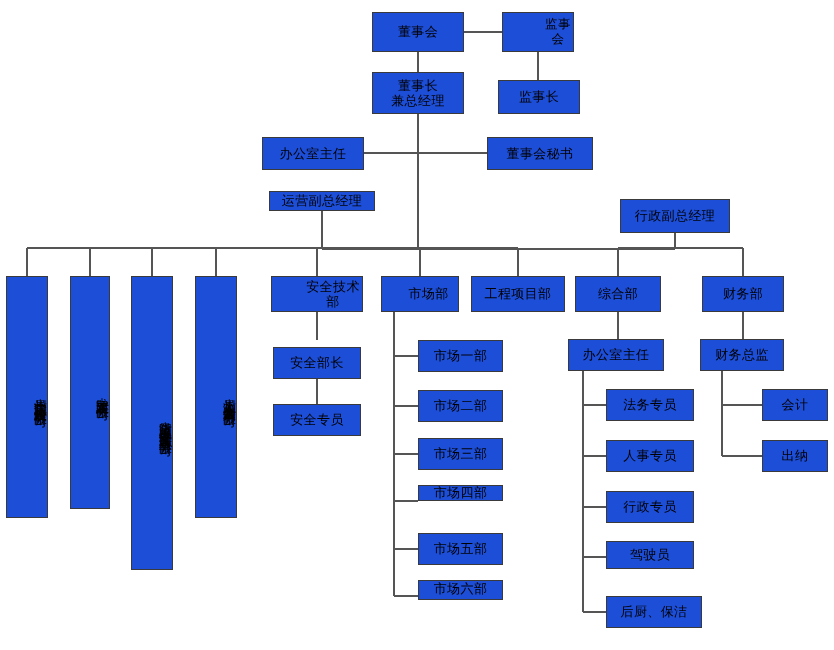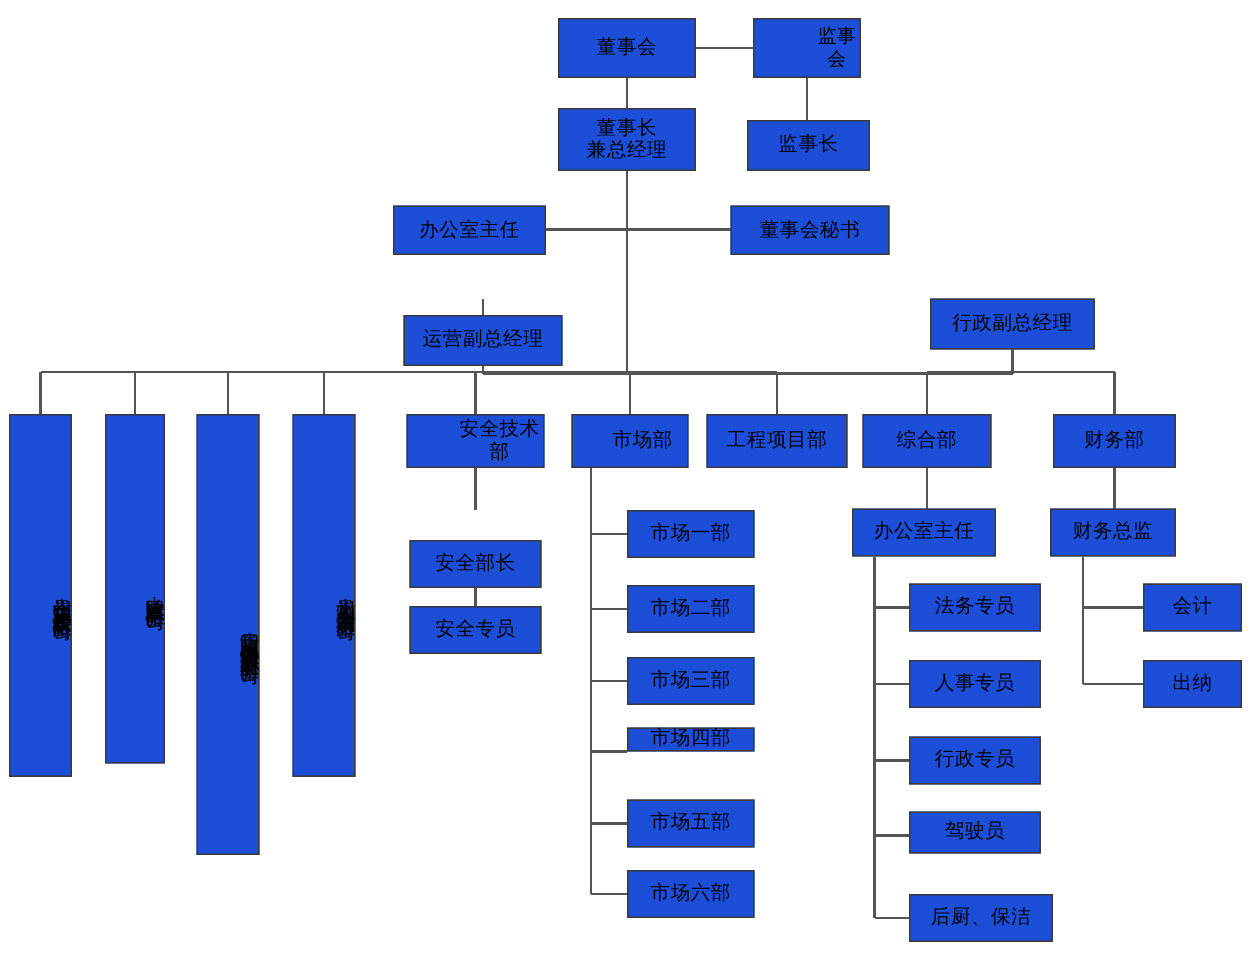--- a/index.html
+++ b/index.html
@@ -129,21 +129,21 @@
 
   <div class="node" style="left:372px; top:72px; width:92px; height:42px;">董事长
 兼总经理</div>
 
   <div class="node" style="left:498px; top:80px; width:82px; height:34px;">监事长</div>
 
   <div class="node" style="left:262px; top:137px; width:102px; height:33px;">办公室主任</div>
 
   <div class="node" style="left:487px; top:137px; width:106px; height:33px;">董事会秘书</div>
 
-  <div class="node" style="left:269px; top:210px; width:106px; height:34px;">运营副总经理</div>
+  <div class="node" style="left:269px; top:191px; width:106px; height:20px;">运营副总经理</div>
 
   <div class="node" style="left:620px; top:199px; width:110px; height:34px;">行政副总经理</div>
 
   <div class="node vert" style="left:6px; top:276px; width:42px; height:242px;">贵州众联工程建设有限公司</div>
 
   <div class="node vert" style="left:70px; top:276px; width:40px; height:233px;">中脉建工有限公司</div>
 
   <div class="node vert" style="left:131px; top:276px; width:42px; height:294px;">贵阳政通民爆安全技术职业有限公司</div>
 
   <div class="node vert" style="left:195px; top:276px; width:42px; height:242px;">贵州人和安全咨询有限公司</div>
@@ -151,35 +151,35 @@
   <div class="node" style="left:271px; top:276px; width:92px; height:36px;padding-left:32px;">安全技术部</div>
 
   <div class="node" style="left:381px; top:276px; width:78px; height:36px;padding-left:17px;">市场部</div>
 
   <div class="node" style="left:471px; top:276px; width:94px; height:36px;">工程项目部</div>
 
   <div class="node" style="left:575px; top:276px; width:86px; height:36px;">综合部</div>
 
   <div class="node" style="left:702px; top:276px; width:82px; height:36px;">财务部</div>
 
-  <div class="node" style="left:273px; top:360px; width:88px; height:32px;text-align:center;">安全部长</div>
+  <div class="node" style="left:273px; top:347px; width:88px; height:32px;text-align:center;">安全部长</div>
 
   <div class="node" style="left:273px; top:404px; width:88px; height:32px;">安全专员</div>
 
   <div class="node" style="left:418px; top:340px; width:85px; height:32px;">市场一部</div>
 
   <div class="node" style="left:418px; top:390px; width:85px; height:32px;">市场二部</div>
 
   <div class="node" style="left:418px; top:438px; width:85px; height:32px;">市场三部</div>
 
   <div class="node" style="left:418px; top:485px; width:85px; height:16px;">市场四部</div>
 
   <div class="node" style="left:418px; top:533px; width:85px; height:32px;">市场五部</div>
 
-  <div class="node" style="left:418px; top:580px; width:85px; height:32px;font-family:Liberation Mono, monospace;">市场六部</div>
+  <div class="node" style="left:418px; top:580px; width:85px; height:20px;font-family:Liberation Mono, monospace;">市场六部</div>
 
   <div class="node" style="left:568px; top:339px; width:96px; height:32px;">办公室主任</div>
 
   <div class="node" style="left:606px; top:389px; width:88px; height:32px;">法务专员</div>
 
   <div class="node" style="left:606px; top:440px; width:88px; height:32px;">人事专员</div>
 
   <div class="node" style="left:606px; top:491px; width:88px; height:32px;">行政专员</div>
 
   <div class="node" style="left:606px; top:541px; width:88px; height:28px;">驾驶员</div>

